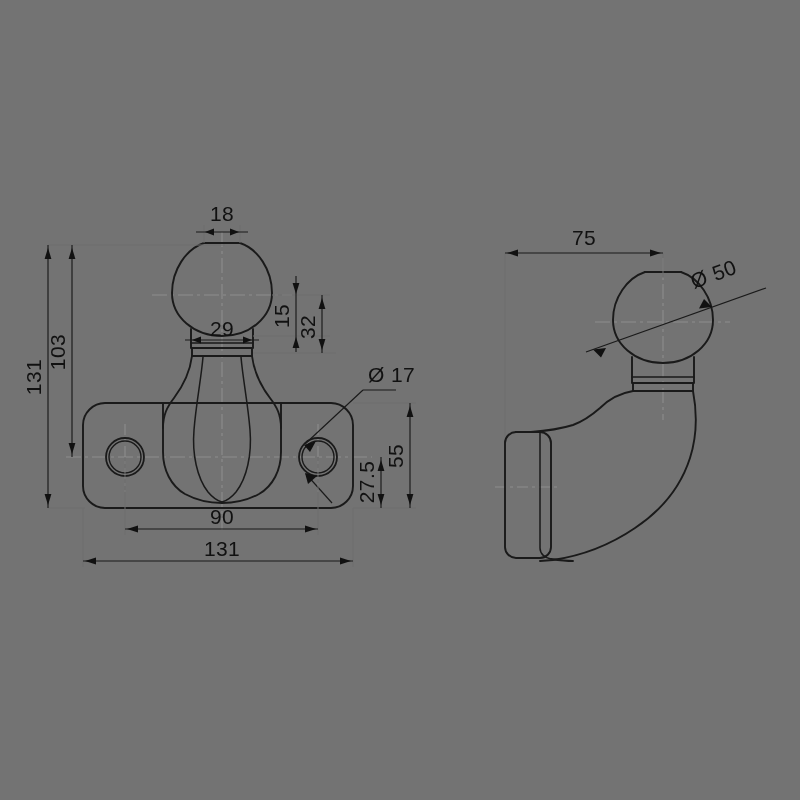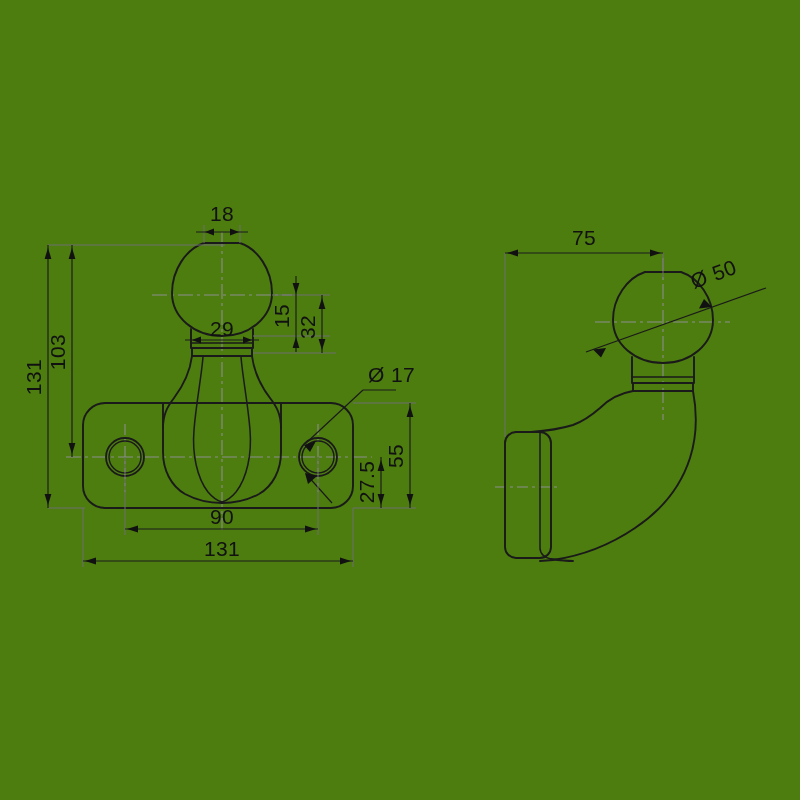--- a/index.html
+++ b/index.html
@@ -11,21 +11,21 @@
   body {
     width: 800px;
     height: 800px;
     font-family: "Liberation Sans", sans-serif;
     overflow: hidden;
   }
   #drawing-root {
     position: relative;
     width: 800px;
     height: 800px;
-    background: #4d7c0f;
+    background: #737373;
   }
   svg#drawing-svg {
     display: block;
     width: 800px;
     height: 800px;
   }
   .outline {
     fill: none;
     stroke: #1a1a1a;
     stroke-width: 1.9;

